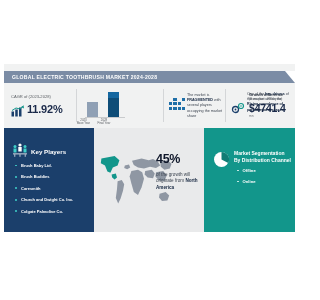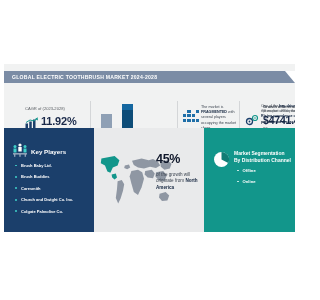--- a/index.html
+++ b/index.html
@@ -23,21 +23,21 @@
     position:absolute;left:8px;top:2.5px;
     font-size:5.1px;letter-spacing:.25px;color:#ffffff;font-weight:700;
     white-space:nowrap;line-height:7px;
   }
   .titlebar .corner{
     position:absolute;right:0;top:0;width:0;height:0;
     border-top:12px solid #ffffff;border-left:10px solid transparent;
   }
 
   
-  .strip{position:absolute;left:14px;top:19px;width:291px;height:45px;background:#f1f2f2;margin-top:12px;}
+  .strip{position:absolute;left:0;top:19px;width:291px;height:45px;background:#f1f2f2;}
   .vsep{position:absolute;top:6px;width:1px;height:33px;background:#d4d6d8;}
 
   .kpi{position:absolute;top:0;height:45px;}
 
   
   .k1{left:0;width:72px;}
   .k1 .lbl{position:absolute;left:7px;top:11px;font-size:4.1px;color:#5d6166;white-space:nowrap;}
   .k1 .icowrap{position:absolute;left:7px;top:20px;width:13px;height:12px;}
   .k1 .val{position:absolute;left:23px;top:20px;font-size:11px;font-weight:700;color:#1b2a4a;letter-spacing:-.2px;}
 

